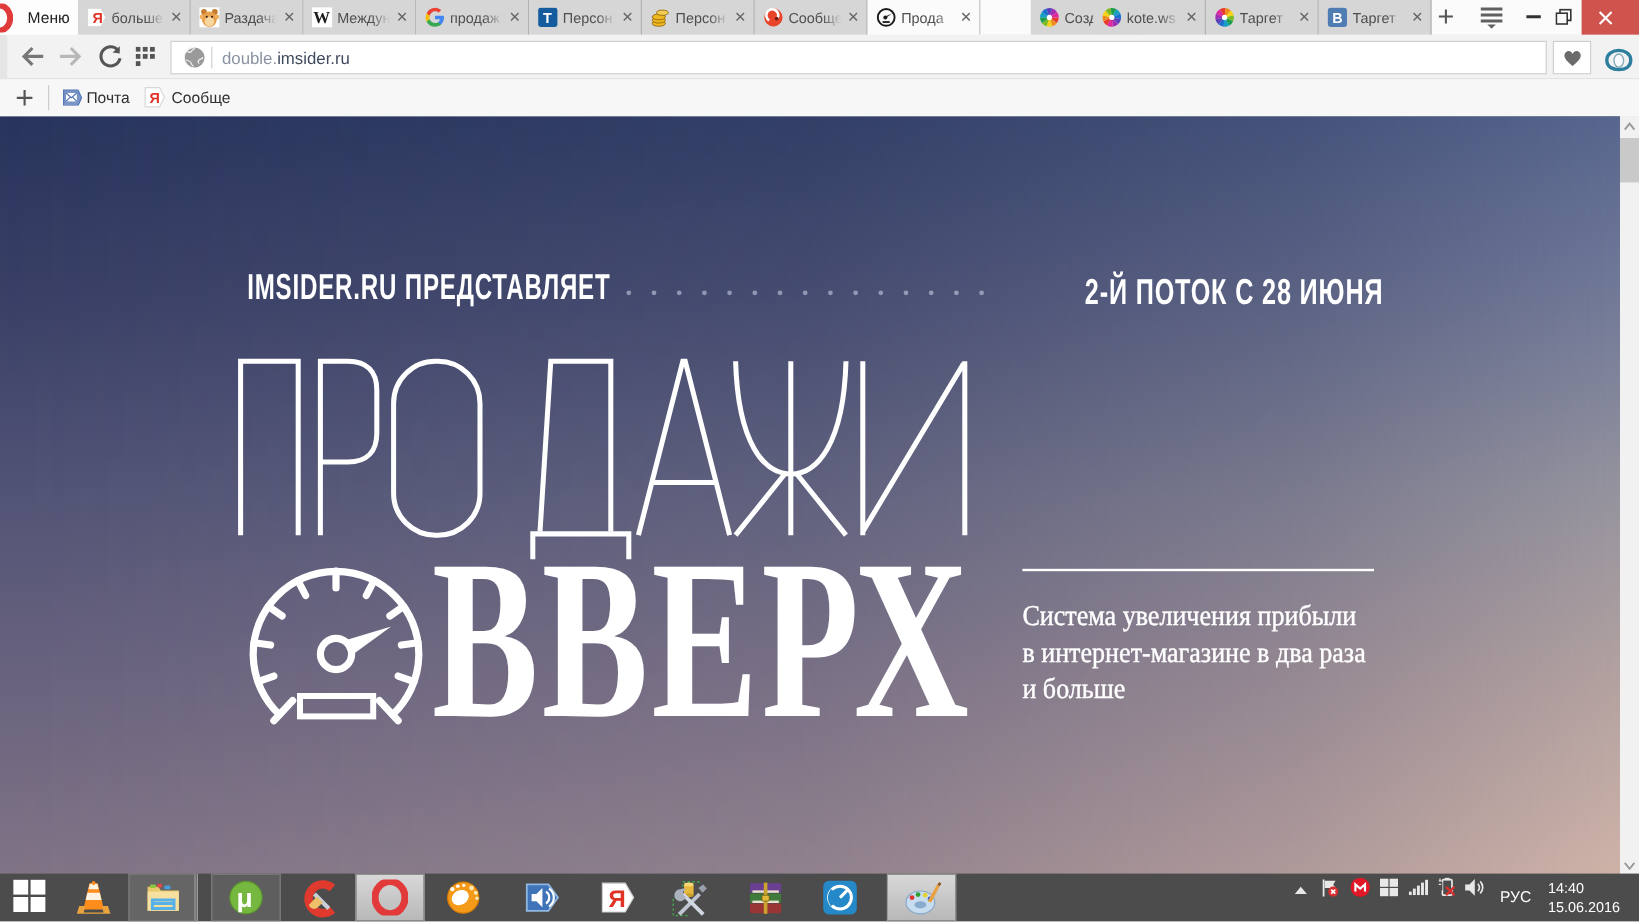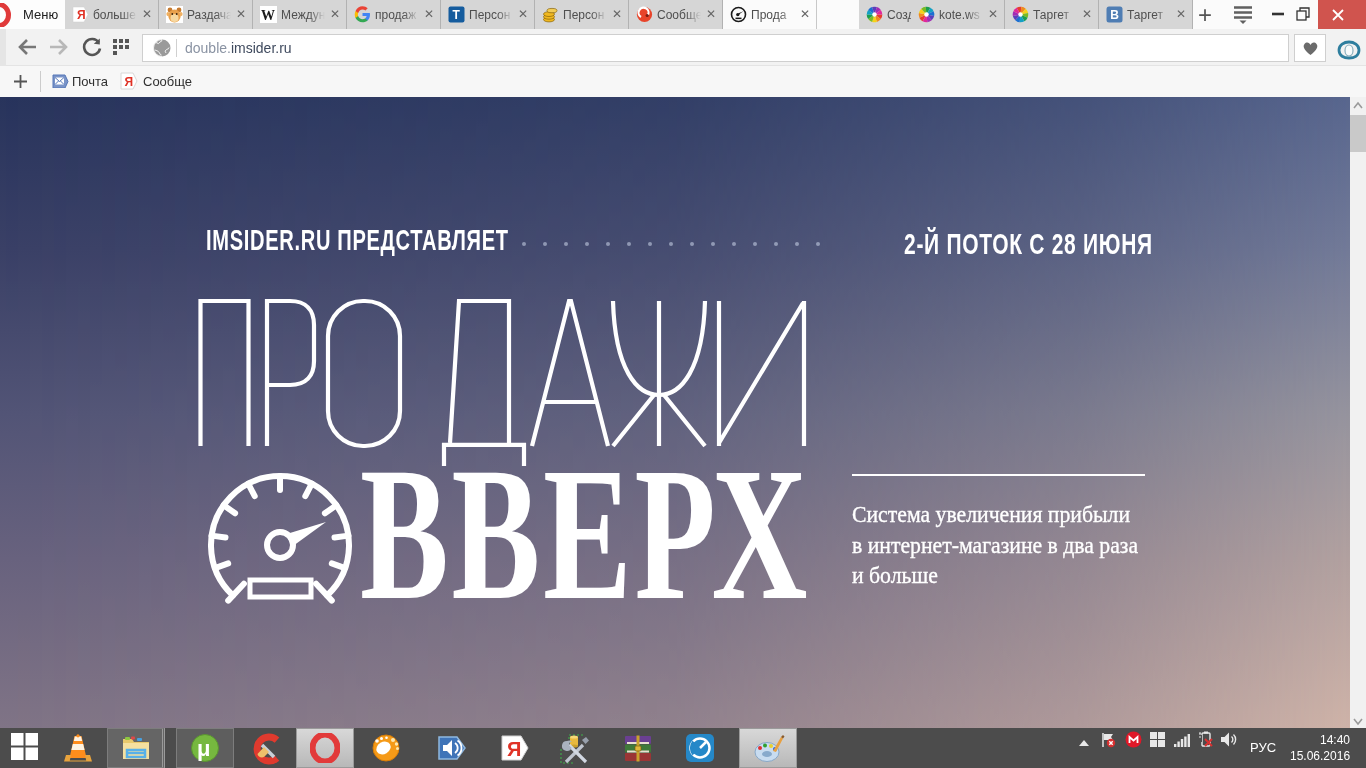--- a/index.html
+++ b/index.html
@@ -53,21 +53,21 @@
 
   #sbar { position:absolute; left:1350px; top:97px; width:16px; height:633px; background:#f1f1f1; }
   #sthumb { position:absolute; left:0; top:18px; width:16px; height:37px; background:#c9c9c9; }
 
   #taskbar { position:absolute; left:0; top:728px; width:1366px; height:40px; background:#4c4c4c; }
   .tbico { position:absolute; top:5px; }
   .tbbtn { position:absolute; top:0; width:58px; height:40px; border:1px solid #7d7d7d; }
   .tbbtn.open { background:rgba(255,255,255,0.10); }
   .tbbtn.activebtn { background:linear-gradient(#d8d8d8,#b8b8b8); border-color:#9a9a9a; }
   .tbbtn.stacked { background:rgba(255,255,255,0.14); border-right:3px double #9a9a9a; }
-  #clock { position:absolute; left:1290px; top:4px; width:60px; color:#fff; font-size:12px; text-align:right; line-height:16px; }
+  #clock { position:absolute; left:1290px; top:4px; width:60px; color:#fff; font-size:12px; line-height:16px; }
   #rus { position:absolute; left:1250px; top:12px; color:#fff; font-size:13px; }
 </style>
 </head>
 <body>
 <div id="stage">
 
   <div id="tabbar">
     <div id="menuBtn">
         <svg style="position:absolute;left:-13px;top:3px;" width="24" height="24" viewBox="0 0 24 24">
           <ellipse cx="12" cy="12" rx="9.5" ry="10.5" fill="none" stroke="#e03a3a" stroke-width="5"></ellipse>

